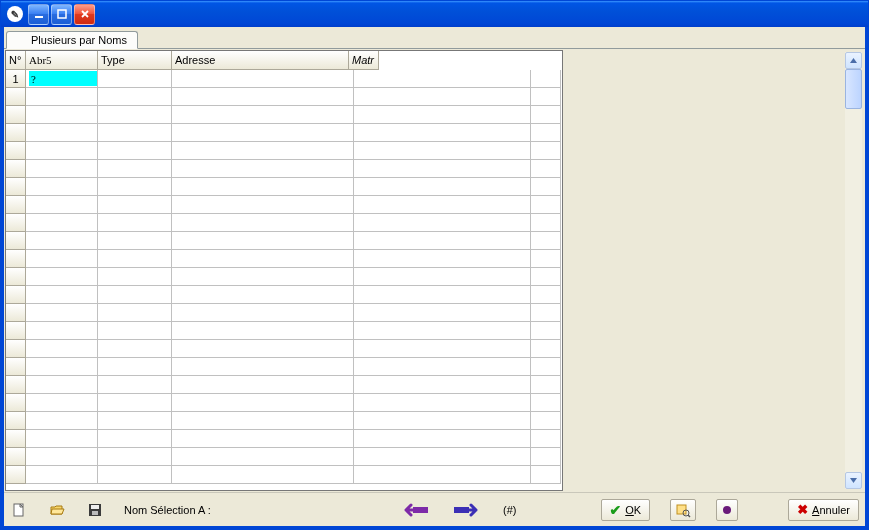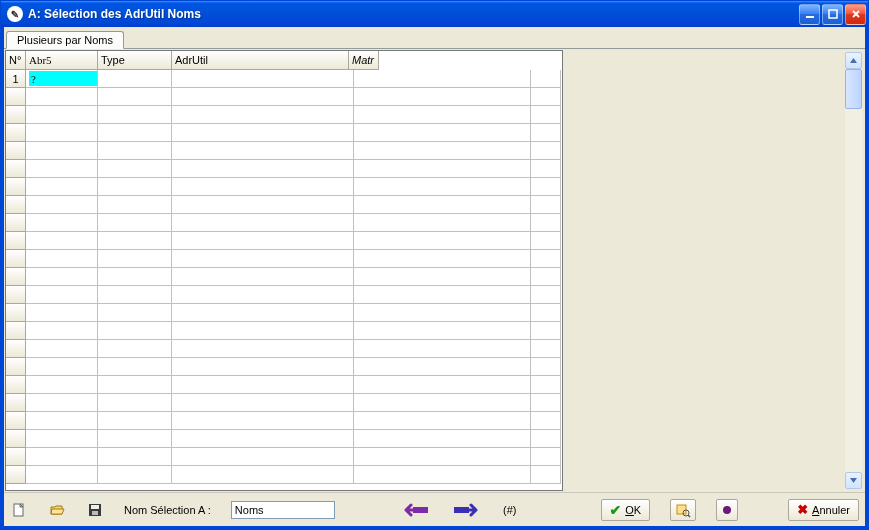--- a/index.html
+++ b/index.html
@@ -65,21 +65,21 @@
     height: 22px;
     display:flex; align-items:flex-end;
     padding: 2px 2px 0 2px;
     border-bottom: 1px solid #919b9c;
     background:#ece9d8;
   }
   .tab {
     background:#fcfcfa;
     border:1px solid #919b9c;
     border-bottom:1px solid #fcfcfa;
-    padding: 2px 10px 2px 10px;
+    padding: 2px 10px 2px 24px;
     font-size:11px;
     position:relative;
     top:1px;
     border-radius: 3px 3px 0 0;
   }
 
   
   .grid-area {
     flex:1;
     display:flex;
@@ -205,21 +205,20 @@
 </style>
 </head>
 <body>
 
 <div class="window">
 
   <div class="titlebar">
     <div class="app-icon">
       <span>✎</span>
     </div>
-    <div class="title-text">A: Sélection des AdrUtil Noms</div>
     <div class="win-btns">
       <div class="win-btn min">
         <svg width="10" height="10">
             <rect x="1" y="7" width="8" height="2" fill="#fff"></rect>
           </svg>
       </div>
       <div class="win-btn max">
         <svg width="10" height="10">
             <rect x="1" y="1" width="8" height="8" fill="none" stroke="#fff" stroke-width="1.5"></rect>
           </svg>
@@ -239,21 +238,21 @@
         <span>Plusieurs par Noms</span>
       </div>
     </div>
 
     <div class="grid-area">
       <div class="grid-table-wrap">
         <div class="grid-header-row">
           <div class="hcell col-N">N°</div>
           <div class="hcell col-Abr5">Abr5</div>
           <div class="hcell col-Type">Type</div>
-          <div class="hcell col-Adresse">AdrUtil</div>
+          <div class="hcell col-Adresse">Adresse</div>
           <div class="hcell col-Matr">Matr</div>
         </div>
         <div class="grid-body" id="grid-body">
             <div class="grid-row">
               <div class="rownum col-N">1</div>
               <div class="rcell col-Abr5">
                 <div class="abr5-input-wrap">
                   <input class="abr5-input" value="?" style="">
                 </div>
               </div>
@@ -473,21 +472,20 @@
           </svg>
       </div>
       <div class="tb-icon">
         <svg width="16" height="16">
             <rect x="2" y="2" width="12" height="12" fill="#3b3b3b"></rect>
             <rect x="4" y="3" width="8" height="4" fill="#eee"></rect>
             <rect x="5" y="9" width="6" height="4" fill="#bbb"></rect>
           </svg>
       </div>
       <span class="label">Nom Sélection A :</span>
-      <input class="text-input" value="Noms" style="">
       <div class="spacer"></div>
       <div class="arrow-btn">
         <svg width="26" height="14">
             <path d="M10 7 L2 7 M2 7 L7 2 M2 7 L7 12" stroke="#7d2aa8" stroke-width="3" fill="none" stroke-linecap="round"></path>
             <rect x="9" y="4" width="15" height="6" fill="#7d2aa8"></rect>
           </svg>
       </div>
       <div class="arrow-btn">
         <svg width="26" height="14">
             <rect x="2" y="4" width="15" height="6" fill="#3b2fb5"></rect>

